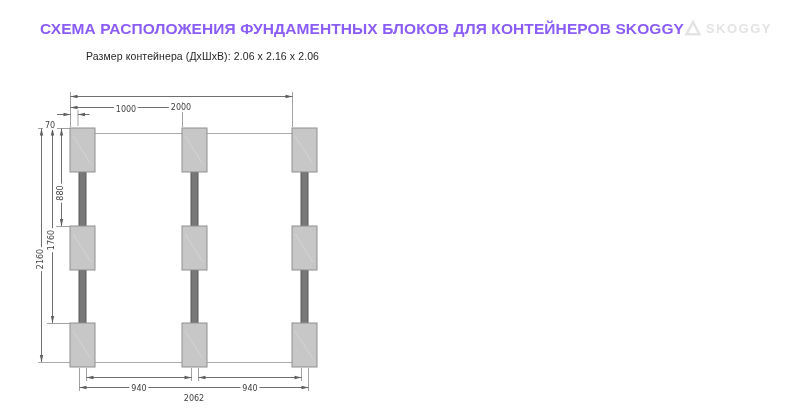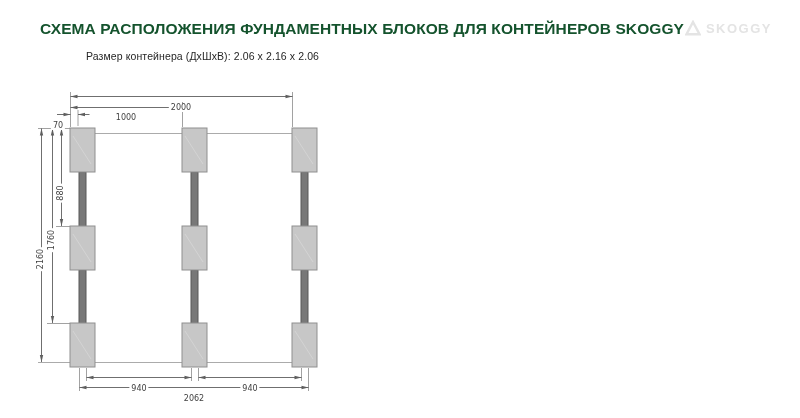--- a/index.html
+++ b/index.html
@@ -4,21 +4,21 @@
 <style>
   html,body{margin:0;padding:0;}
   body{
     width:800px;height:418px;position:relative;overflow:hidden;
     background:#ffffff;
     font-family:"Liberation Sans", sans-serif;
   }
   
   .hdr-title{
     position:absolute;left:40px;top:20px;width:640px;
-    font-size:15.5px;font-weight:bold;color:#14532d;
+    font-size:15.5px;font-weight:bold;color:#8b5cf6;
     letter-spacing:.1px;font-stretch:condensed;white-space:nowrap;
   }
   .hdr-sub{
     position:absolute;left:40px;top:50px;
     font-size:10.5px;color:#262626;letter-spacing:.1px;margin-left:46px;
   }
   .logo{
     position:absolute;right:28px;top:19px;height:18px;
     display:flex;align-items:center;gap:5px;
   }
@@ -140,20 +140,20 @@
     <path d="M86.5 377.5 L93.5 375.8 L93.5 379.2 Z"></path>
       <path d="M191.5 377.5 L184.5 375.8 L184.5 379.2 Z"></path>
     <path d="M198.5 377.5 L205.5 375.8 L205.5 379.2 Z"></path>
       <path d="M301.5 377.5 L294.5 375.8 L294.5 379.2 Z"></path>
     <path d="M79.5 387.5 L86.5 385.8 L86.5 389.2 Z"></path>
       <path d="M308.5 387.5 L301.5 385.8 L301.5 389.2 Z"></path>
   </g>
 </svg>
 
 <span class="dim-label" style="left:181px;top:96px">2000</span>
-<span class="dim-label" style="left:126px;top:106px">1000</span>
-<span class="dim-label" style="left:58px;top:114px">70</span>
+<span class="dim-label" style="left:126px;top:98px">1000</span>
+<span class="dim-label" style="left:50px;top:114px">70</span>
 <span class="dim-label vert" style="left:61px;top:181px">880</span>
 <span class="dim-label vert" style="left:52px;top:228px">1760</span>
 <span class="dim-label vert" style="left:41px;top:247px">2160</span>
 <span class="dim-label" style="left:139px;top:377px">940</span>
 <span class="dim-label" style="left:250px;top:377px">940</span>
 <span class="dim-label" style="left:194px;top:387px">2062</span>
 
 </body></html>

